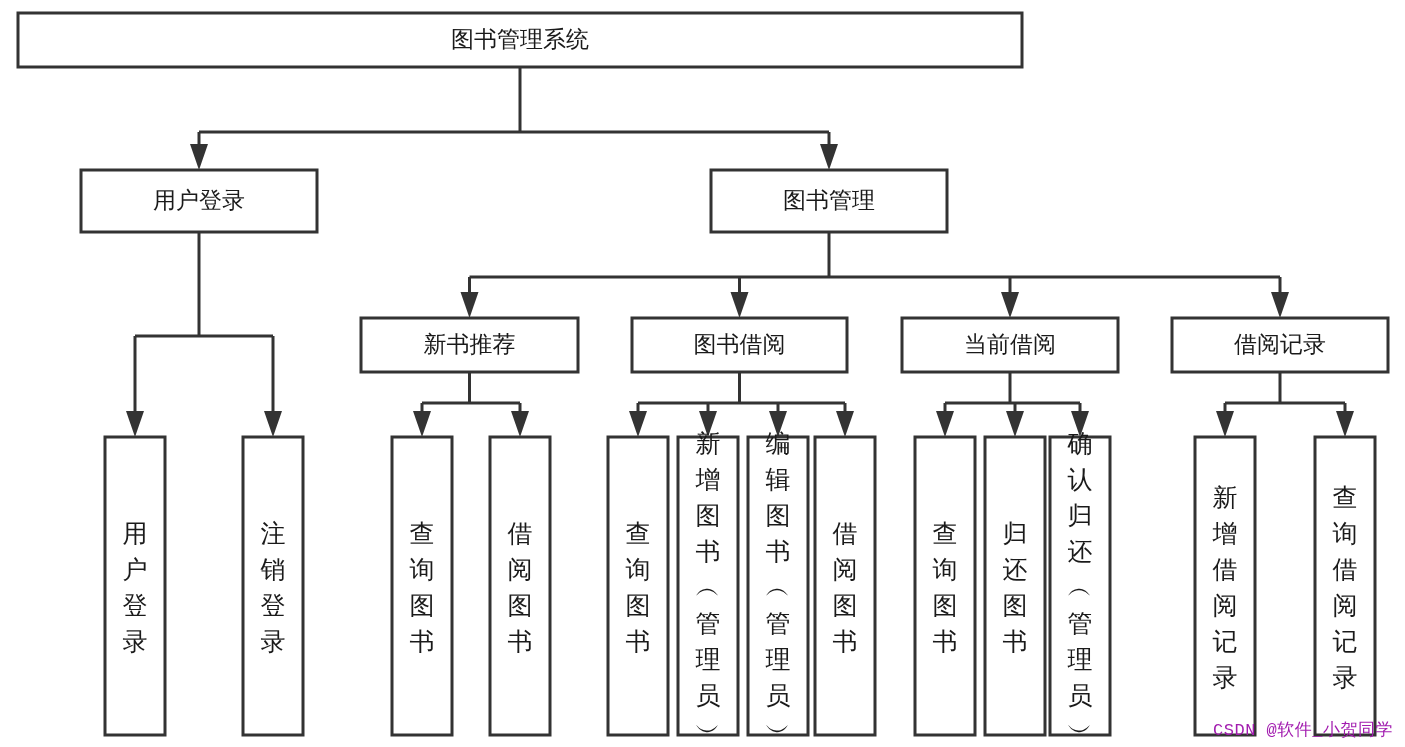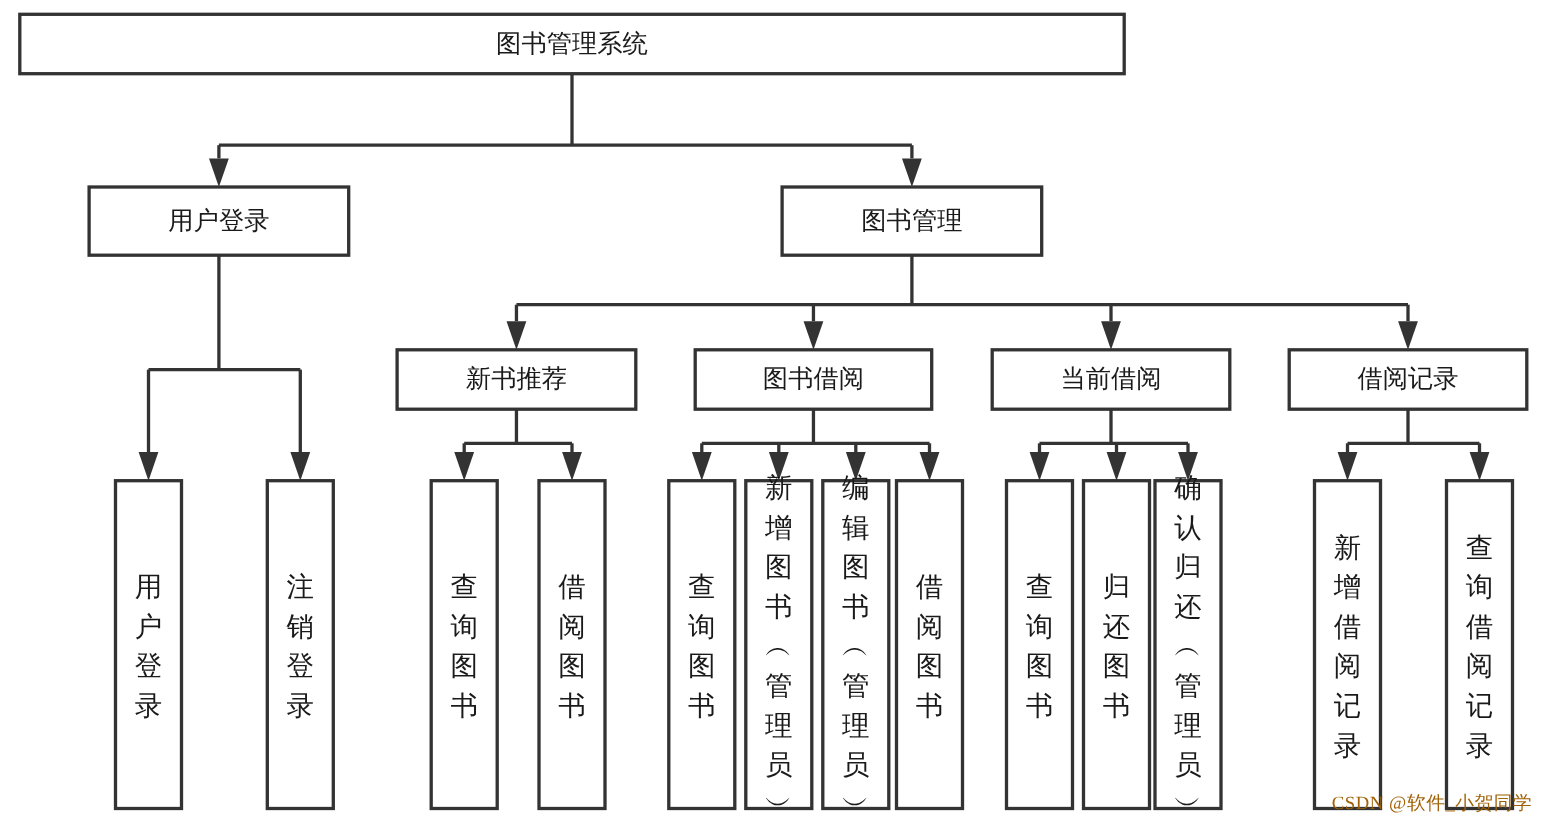--- a/index.html
+++ b/index.html
@@ -52,23 +52,23 @@
   .node-label-v {
     font-family: "Liberation Sans", sans-serif;
     font-size: 25px;
     fill: #1a1a1a;
     text-anchor: middle;
   }
   .watermark {
     position: absolute;
     right: 12px;
     bottom: 6px;
-    font-family: Liberation Serif, serif;
+    font-family: Liberation Mono, monospace;
     font-size: 17px;
-    color: #a16207;
+    color: #a21caf;
     letter-spacing: 0.5px;
     white-space: nowrap;
     user-select: none;
   }
 </style>
 </head>
 <body>
 
 <div id="diagram-root">
   <svg id="tree-svg" viewBox="0 0 1405 747" xmlns="http://www.w3.org/2000/svg">

